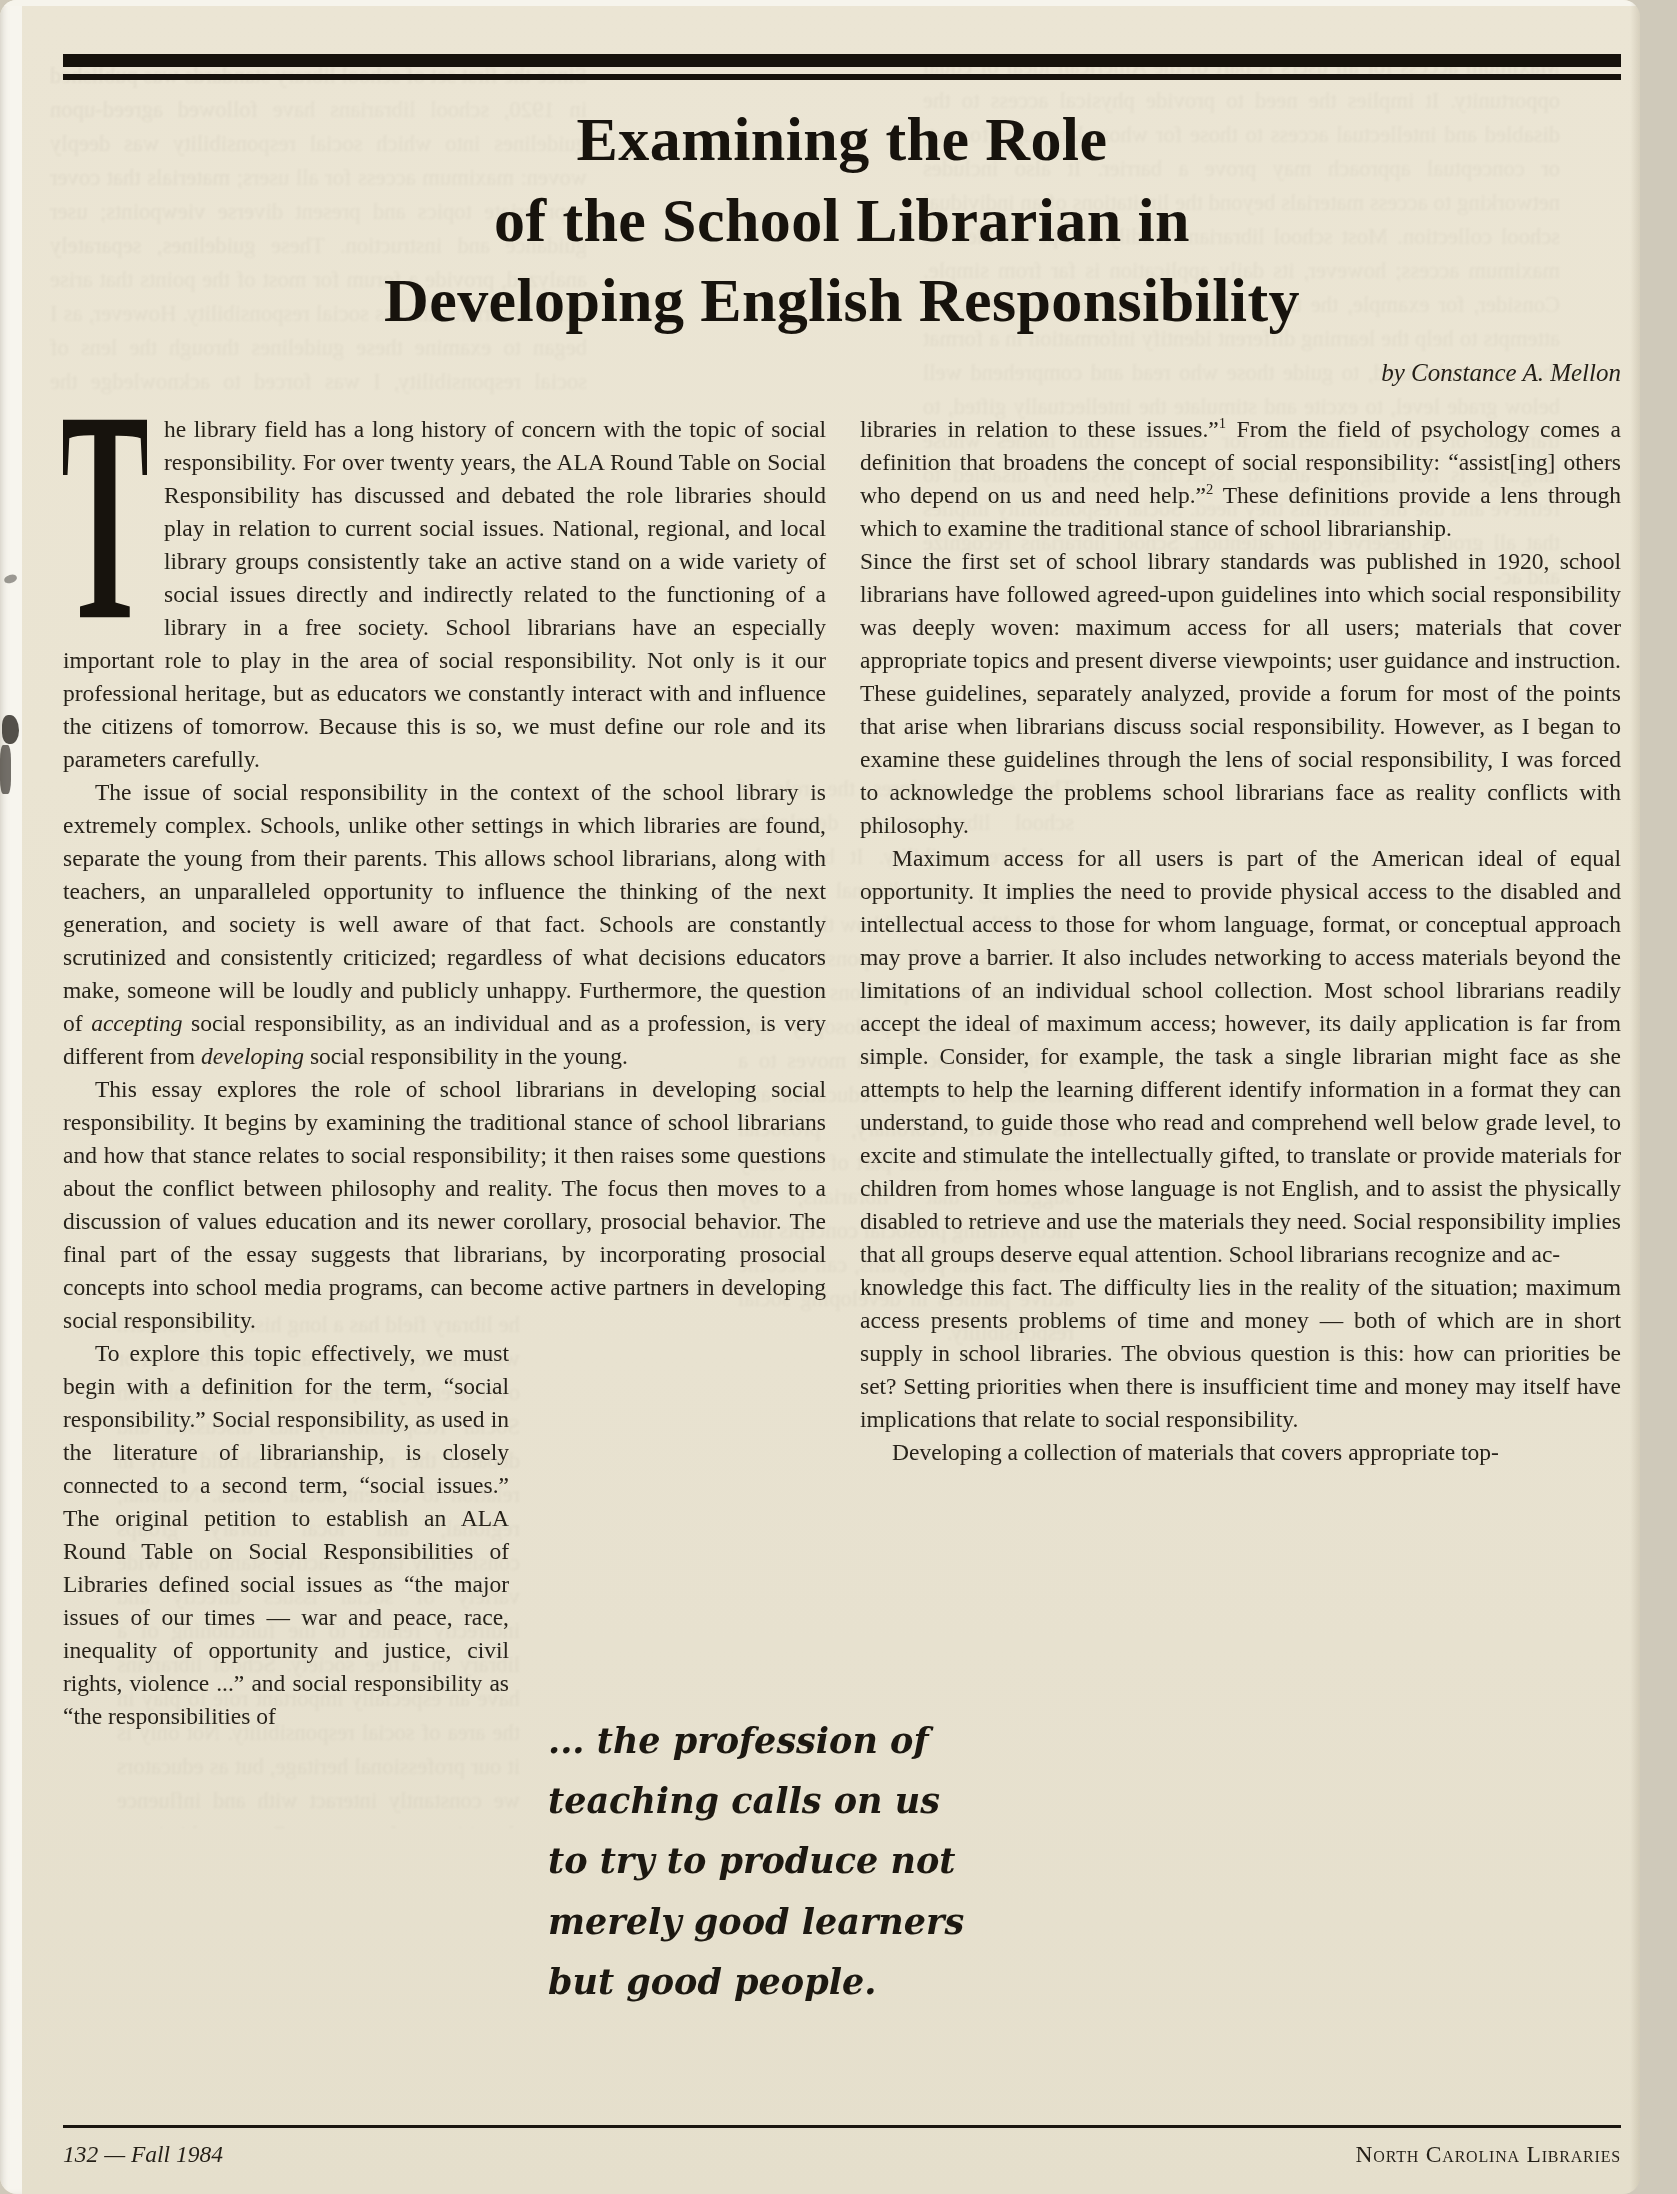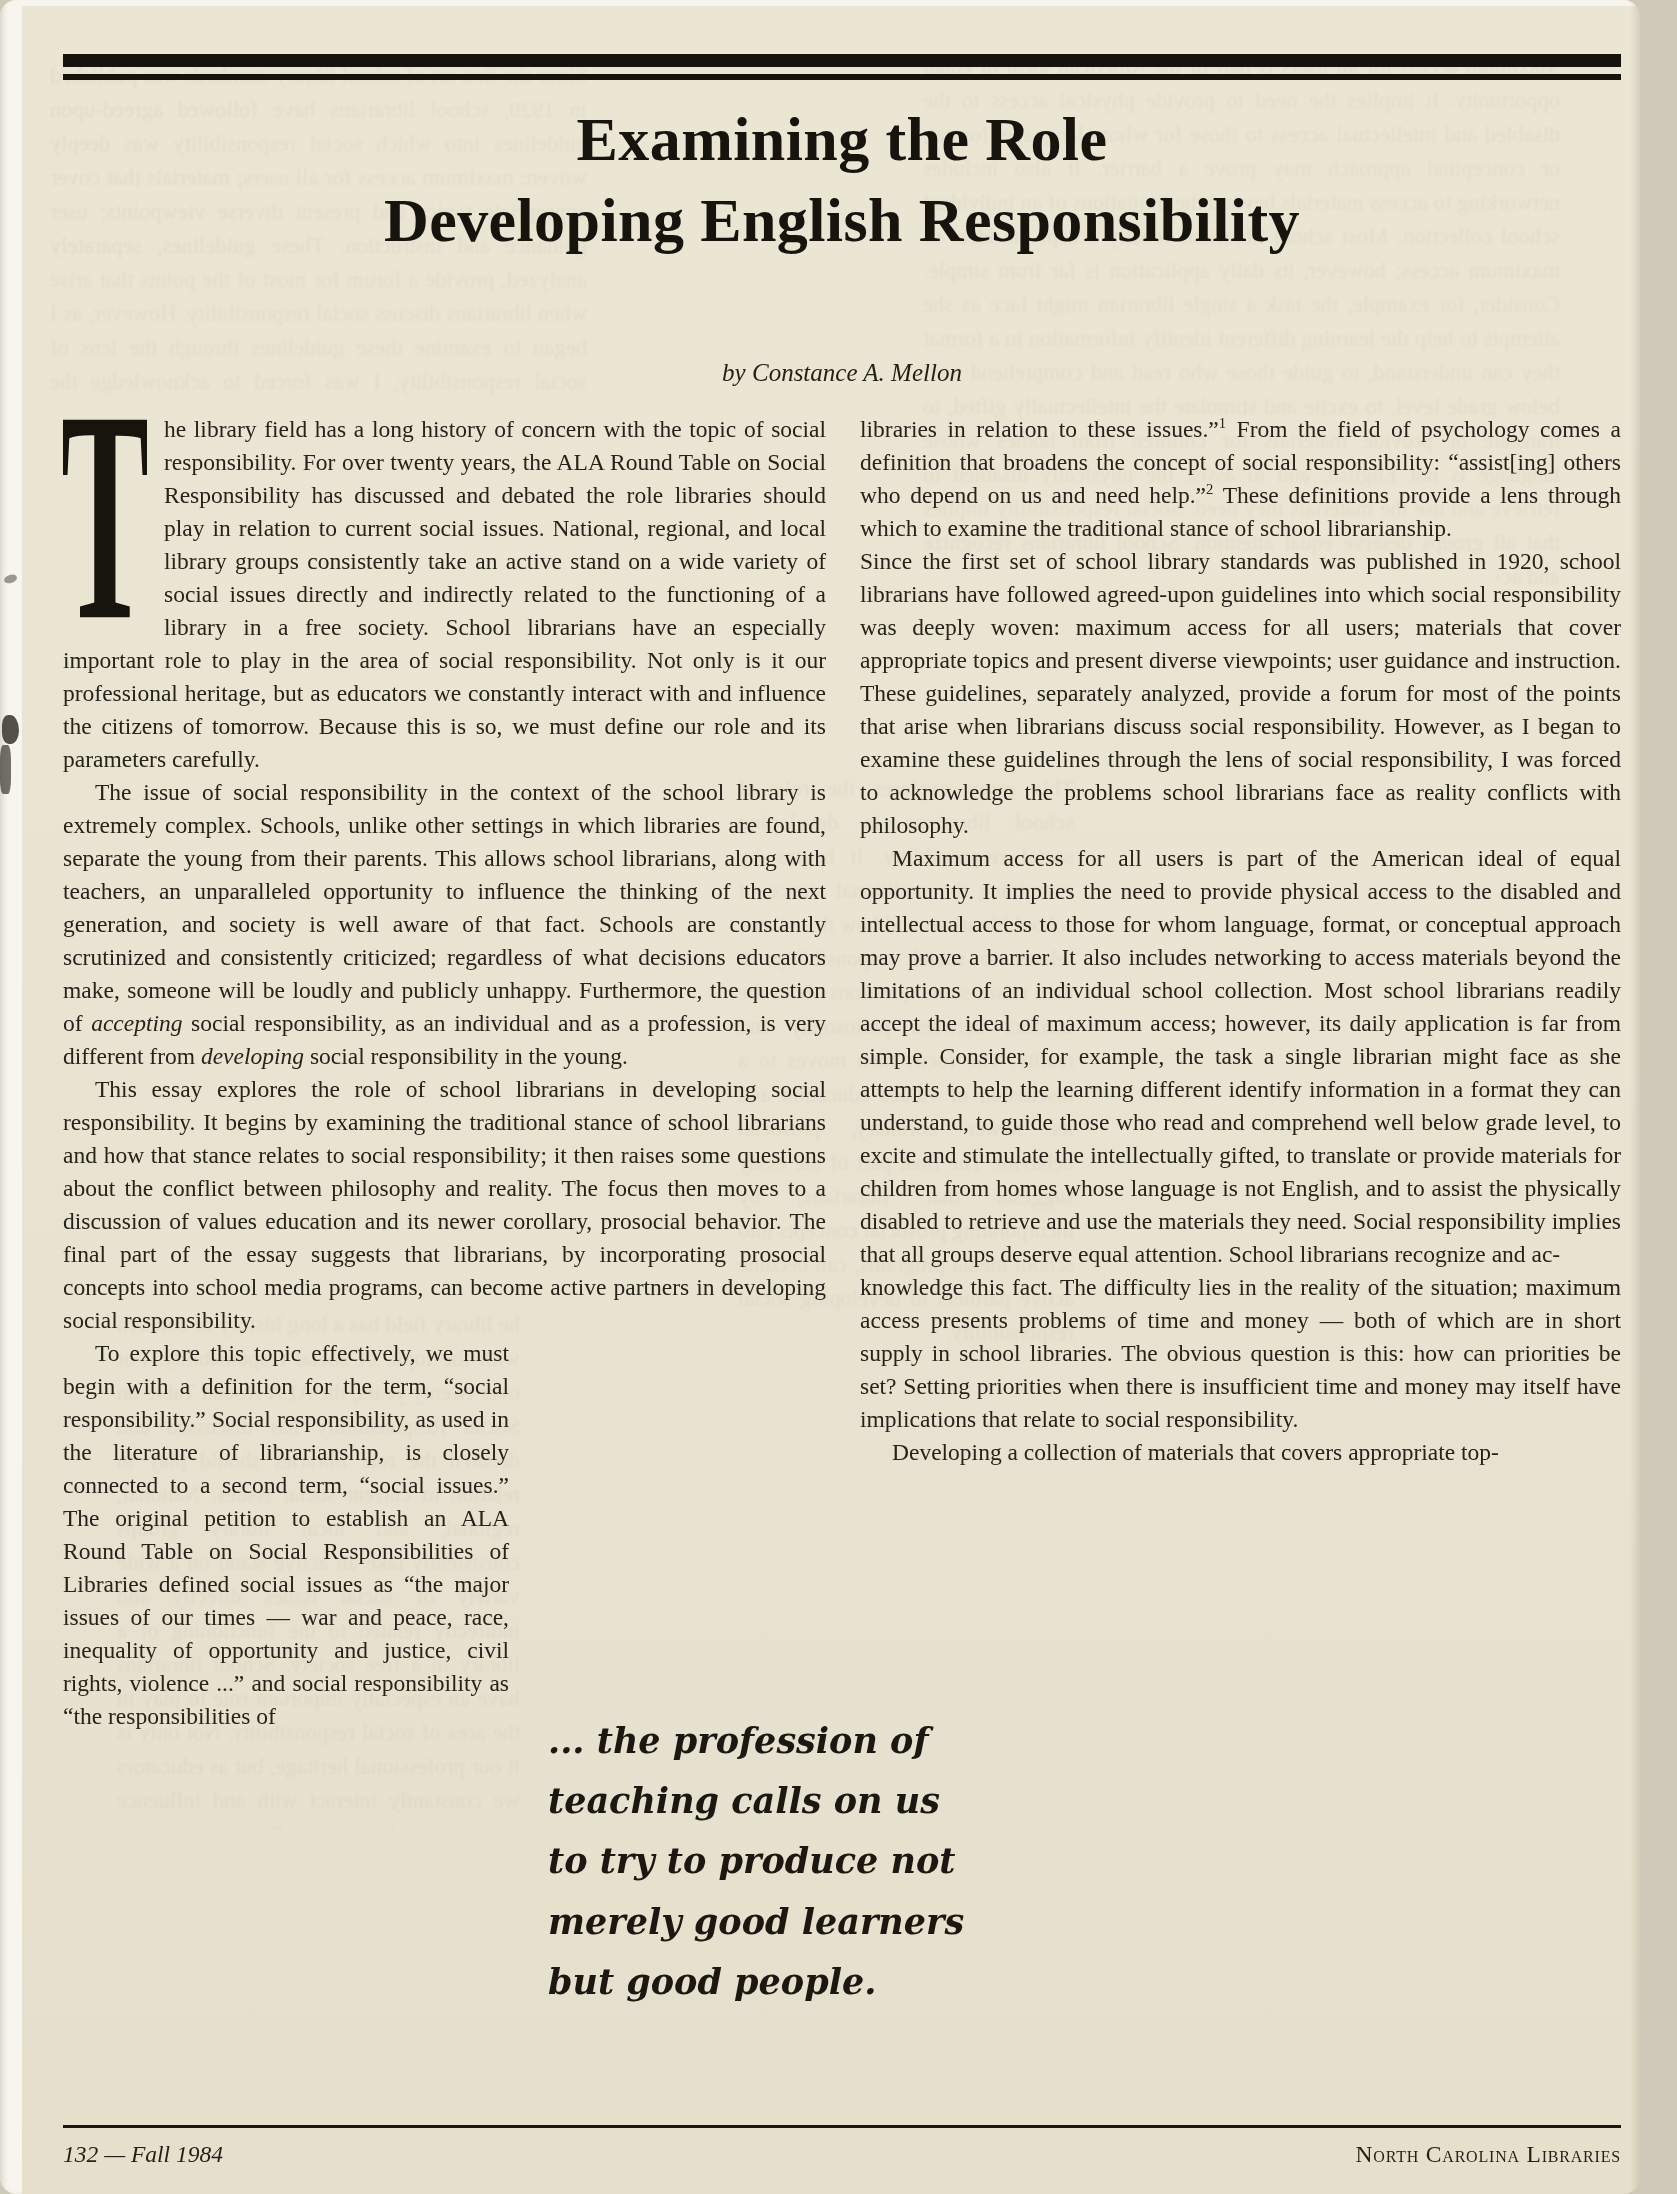--- a/index.html
+++ b/index.html
@@ -28,21 +28,21 @@
   .ghost.g3 { left:738px; top:772px;  width:336px;  height:965px; }
   .ghost.g4 { left:117px; top:1308px; width:403px;  height:520px; }
 
   .content { position:absolute; inset:0; z-index:1; }
 
   .rule-thick { position:absolute; left:63px; width:1558px; top:54px; height:13.4px; background:#16120c; }
   .rule-thin  { position:absolute; left:63px; width:1558px; top:74px; height:5.9px;  background:#16120c; }
 
   .title { position:absolute; left:63px; width:1558px; top:99px; text-align:center; font-weight:bold; font-size:62px; line-height:1.30; color:#17130d; letter-spacing:0.4px; }
   .title span { display:block; }
-  .byline { position:absolute; left:63px; width:1558px; top:359px; text-align:center; font-style:italic; font-size:25px; color:#241f17; }
+  .byline { position:absolute; left:63px; width:1558px; top:359px; text-align:right; font-style:italic; font-size:25px; color:#241f17; }
 
   .columns { position:absolute; left:63px; top:413px; width:1558px; height:1711px; }
   .col { position:absolute; top:0; font-size:23.5px; line-height:33px; }
   .col-left  { left:0;     width:763px; }
   .col-right { left:797px; width:761px; }
   .col p { margin:0; text-align:justify; }
   .indent { text-indent:32px; }
   .narrow { width:446px; }
   .shift-right { margin-left:373px; }
   .ital { font-style:italic; }
@@ -71,20 +71,21 @@
   <div class="ghost g3">This essay explores the role of school librarians in developing social responsibility.  It begins by examining the traditional stance of school librarians and how that stance relates to social responsibility; it then raises some questions about the conflict between philosophy and reality.  The focus then moves to a discussion of values education and its newer corollary, prosocial behavior.  The final part of the essay suggests that librarians, by incorporating prosocial concepts into school media programs, can become active partners in developing social responsibility.</div>
   <div class="ghost g4">he library field has a long history of concern with the topic of social responsibility.  For over twenty years, the ALA Round Table on Social Responsibility has discussed and debated the role libraries should play in relation to current social issues.  National, regional, and local library groups consistently take an active stand on a wide variety of social issues directly and indirectly related to the functioning of a library in a free society.  School librarians have an especially important role to play in the area of social responsibility.  Not only is it our professional heritage, but as educators we constantly interact with and influence the citizens of tomorrow. Because this is so, we must define our role and its parameters carefully.</div>
 
   <div class="content">
 
     <div class="rule-thick"></div>
     <div class="rule-thin"></div>
 
     <h1 class="title" style="margin:0;">
       <span>Examining the Role</span>
+      <span>of the School Librarian in</span>
       <span>Developing English Responsibility</span>
     </h1>
 
     <div class="byline">by Constance A. Mellon</div>
 
     <div class="columns">
 
       <div class="col col-left">
         <p>
           <svg class="dropcap" viewBox="0 0 100 240" aria-hidden="false" style="font-size:28px">

